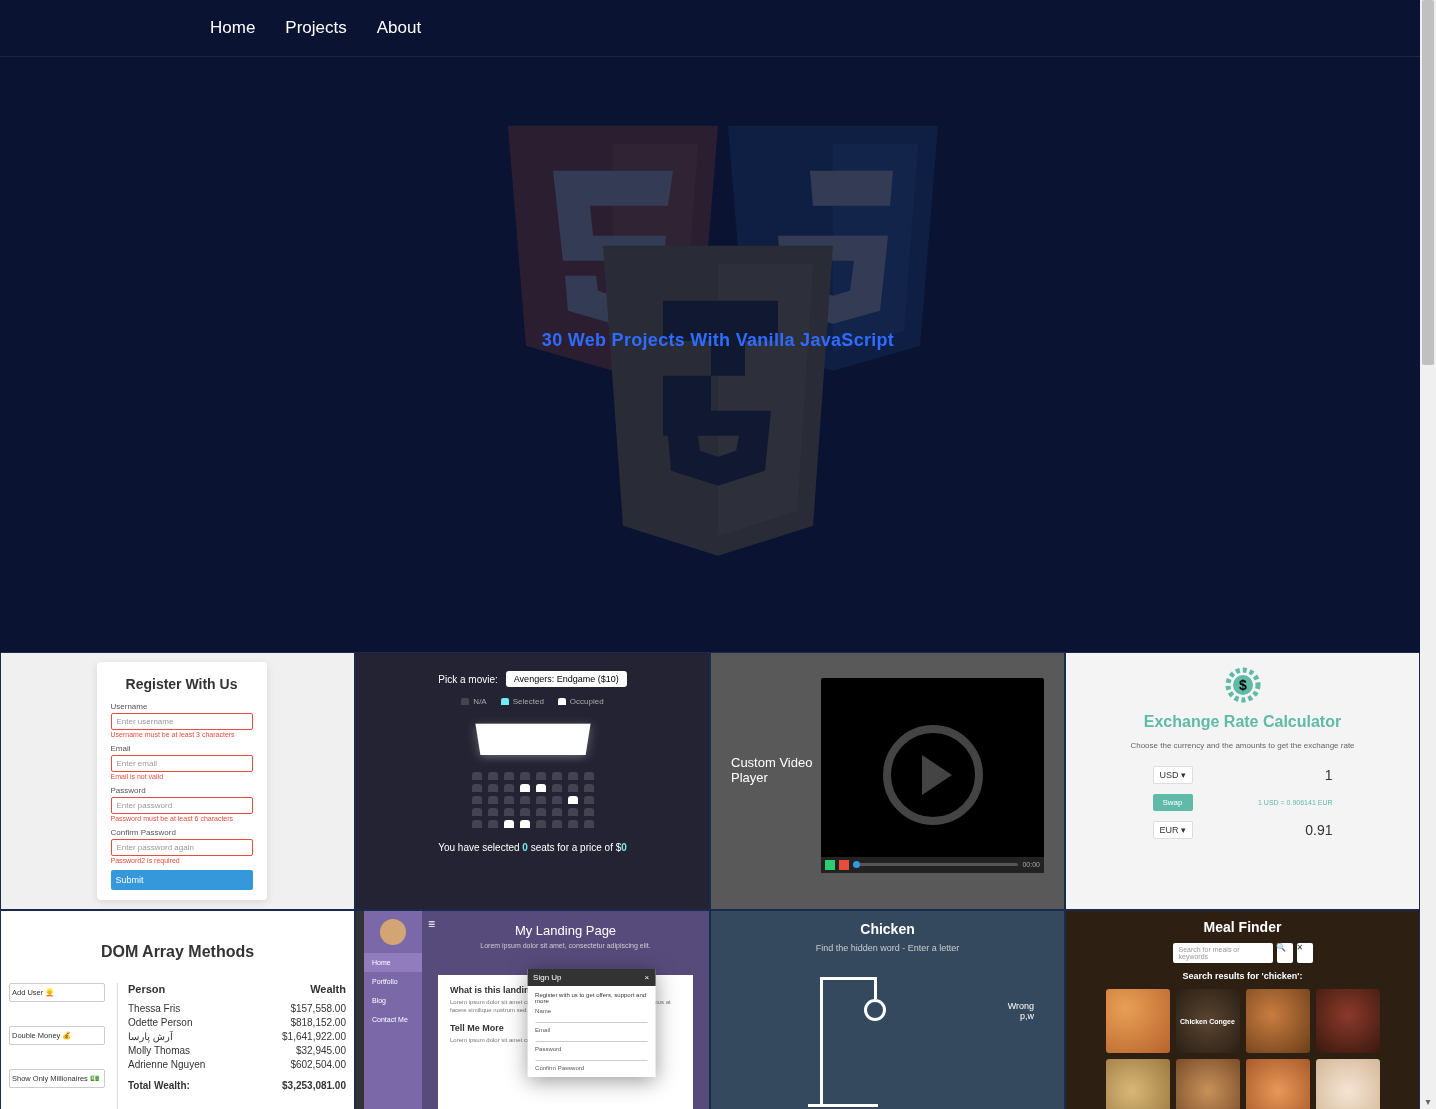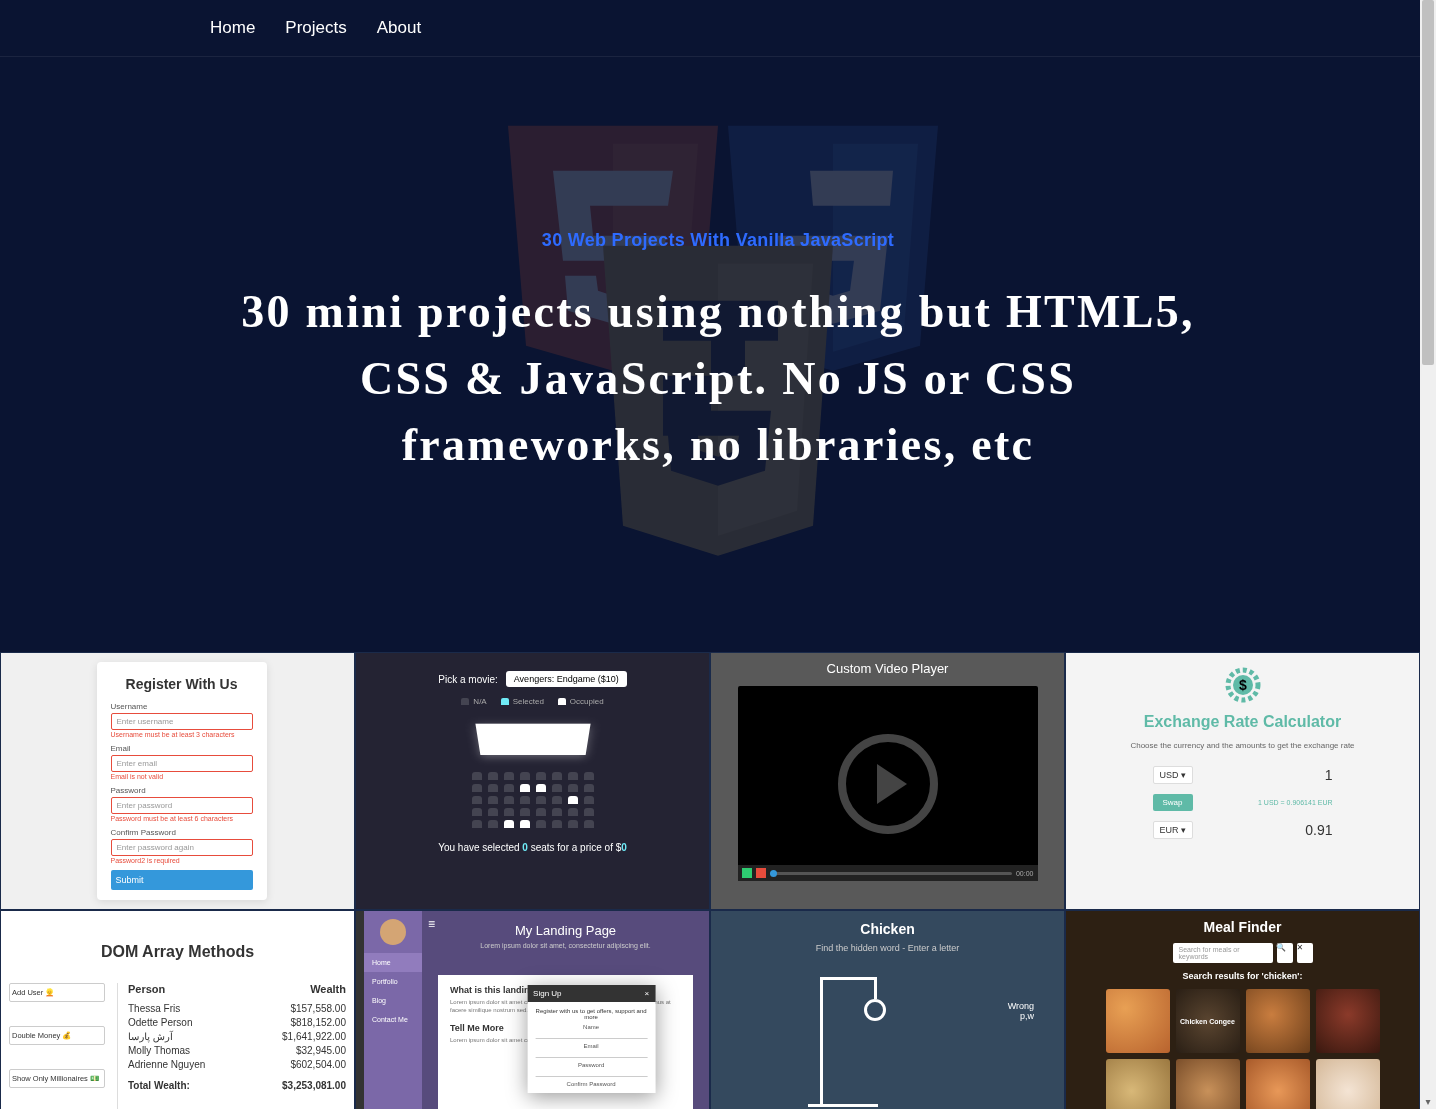--- a/index.html
+++ b/index.html
@@ -54,21 +54,21 @@
 .c2 .legend span { display: flex; align-items: center; gap: 4px; }
 .c2 .seat-dot { width: 8px; height: 7px; border-radius: 2px 2px 0 0; display: inline-block; }
 .c2 .screen { background: #fff; height: 36px; width: 110px; transform: perspective(200px) rotateX(-30deg); margin-bottom: 14px; box-shadow: 0 3px 10px rgba(255,255,255,0.3); }
 .c2 .seats { display: grid; grid-template-columns: repeat(8, 10px); gap: 4px 6px; margin-bottom: 14px; }
 .c2 .seat { width: 10px; height: 8px; background: #444451; border-radius: 3px 3px 0 0; }
 .c2 .seat.occ { background: #fff; }
 .c2 .summary { font-size: 10px; }
 .c2 .summary b { color: #6feaf6; }
 
 
-.c3 { background: #595959; display: flex; flex-direction: column; align-items: center; padding: 8px 20px 20px; }
+.c3 { background: #595959; display: flex; align-items: center; padding: 8px 20px 20px; }
 .c3 .vtitle { font-size: 13px; color: #fff; margin-bottom: 10px; }
 .c3 .video { background: #000; width: 300px; height: 195px; position: relative; border-radius: 2px; display: flex; align-items: center; justify-content: center; }
 .c3 .playbtn { width: 100px; height: 100px; border: 8px solid #444; border-radius: 50%; display: flex; align-items: center; justify-content: center; }
 .c3 .playtri { width: 0; height: 0; border-left: 30px solid #444; border-top: 20px solid transparent; border-bottom: 20px solid transparent; margin-left: 8px; }
 .c3 .controls { position: absolute; bottom: 0; left: 0; right: 0; height: 16px; background: #222; display: flex; align-items: center; padding: 0 4px; gap: 4px; }
 .c3 .cbtn { width: 10px; height: 10px; }
 .c3 .cplay { background: #2ecc71; }
 .c3 .cstop { background: #e74c3c; }
 .c3 .prog { flex: 1; height: 3px; background: #555; border-radius: 2px; position: relative; }
 .c3 .prog::after { content:''; position: absolute; left: 0; top: -2px; width: 7px; height: 7px; background: #3498db; border-radius: 50%; }
@@ -103,21 +103,21 @@
 .c6 .avatar { width: 26px; height: 26px; border-radius: 50%; background: #d4a574; margin: 8px auto; }
 .c6 .sitem { font-size: 7px; color: #fff; padding: 6px 8px; }
 .c6 .sitem.active { background: #917cbd; }
 .c6 .main { flex: 1; background: #574b7c; position: relative; }
 .c6 .mham { position: absolute; top: 6px; left: 6px; color: #fff; font-size: 12px; }
 .c6 .mtitle { text-align: center; font-size: 13px; color: #fff; padding-top: 12px; }
 .c6 .msub { text-align: center; font-size: 7px; color: #ccc; margin-top: 4px; }
 .c6 .mcontent { background: #fff; margin: 26px 16px 0; padding: 10px 12px 0; color: #333; height: 145px; }
 .c6 .mh { font-size: 9px; font-weight: 600; margin-bottom: 4px; }
 .c6 .mp { font-size: 6px; color: #777; line-height: 1.3; margin-bottom: 8px; }
-.c6 .modal { position: absolute; top: 74px; left: 50%; transform: translateX(-30%); width: 128px; background: #fff; box-shadow: 0 4px 20px rgba(0,0,0,0.4); text-align: center; }
+.c6 .modal { position: absolute; top: 58px; left: 50%; transform: translateX(-30%); width: 128px; background: #fff; box-shadow: 0 4px 20px rgba(0,0,0,0.4); }
 .c6 .modalh { background: #333; color: #fff; font-size: 8px; padding: 4px 6px; display: flex; justify-content: space-between; }
 .c6 .modalb { padding: 6px 8px; }
 .c6 .modalb .ml { font-size: 6px; color: #333; margin-bottom: 3px; }
 .c6 .modalb .mlab { font-size: 6px; color: #555; margin-top: 4px; }
 .c6 .modalb .minp { width: 100%; border: none; border-bottom: 1px solid #ccc; font-size: 6px; padding: 1px 0; margin-bottom: 1px; }
 
 
 .c7 { background: #34495e; display: flex; flex-direction: column; align-items: center; padding: 10px; position: relative; }
 .c7 .htitle { font-size: 14px; font-weight: 600; margin-bottom: 6px; }
 .c7 .hsub { font-size: 9px; color: #ccc; margin-bottom: 24px; }
@@ -169,21 +169,20 @@
       <polygon points="105,18 190,18 176,205 105,226" fill="#3b6db8"></polygon>
       <path d="M45 45 L165 45 L162 80 L85 80 L82 45 M50 110 L160 110 L152 185 L105 198 L58 185 L55 150 L86 150 L88 165 L105 170 L122 165 L126 135 L52 135 Z" fill="#eee"></path>
     </g>
     <g transform="translate(135,130)">
       <polygon points="0,0 230,0 210,280 115,310 20,280" fill="#b89b4a"></polygon>
       <polygon points="115,18 210,18 194,265 115,290" fill="#cdb05f"></polygon>
       <path d="M60 55 L175 55 L175 95 L108 95 L108 165 L168 165 L162 225 L115 240 L68 225 L65 190 L95 190 L97 205 L115 211 L133 205 L136 190 L60 190 L60 130 L142 130 L142 95 L60 95 Z" fill="#333"></path>
     </g>
   </svg>
   <div class="hero-sub">30 Web Projects With Vanilla JavaScript</div>
-  <h1 class="hero-title">30 mini projects using nothing but HTML5, CSS &amp; JavaScript. No JS or CSS frameworks, no libraries, etc</h1>
 </section>
 
 <div class="grid">
 
   <div class="card c1">
     <div class="form">
       <div class="ftitle">Register With Us</div>
       <div class="fgroup">
           <span class="flabel">Username</span>
           <div class="finput">Enter username</div>

